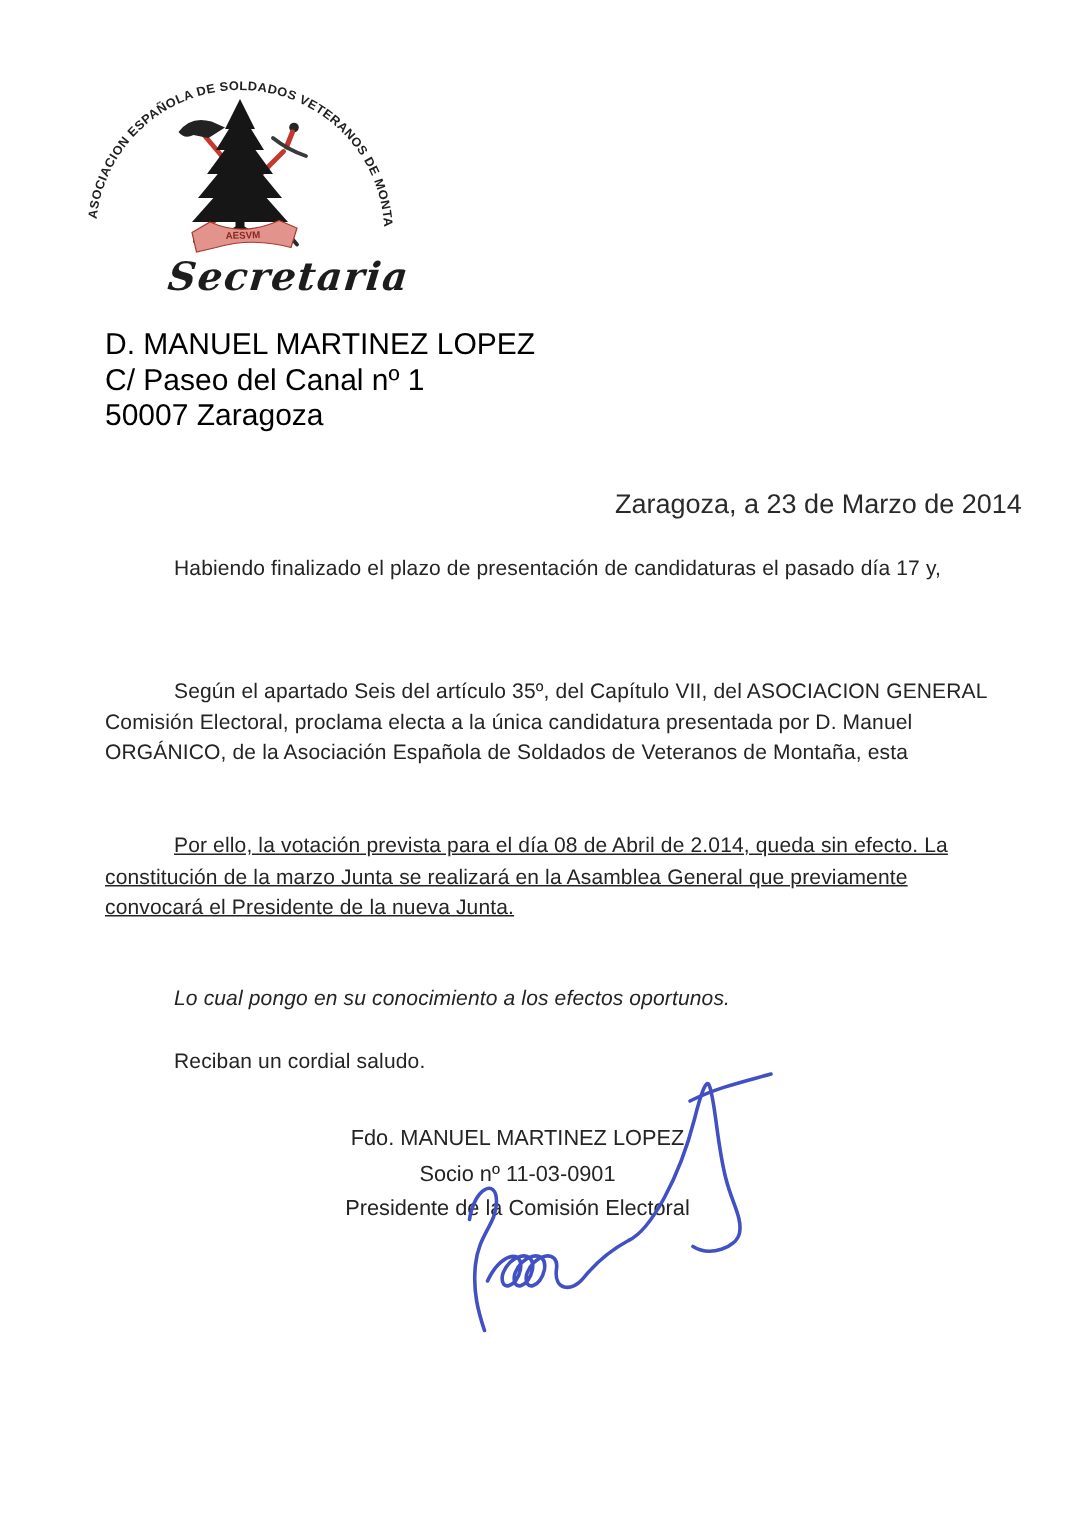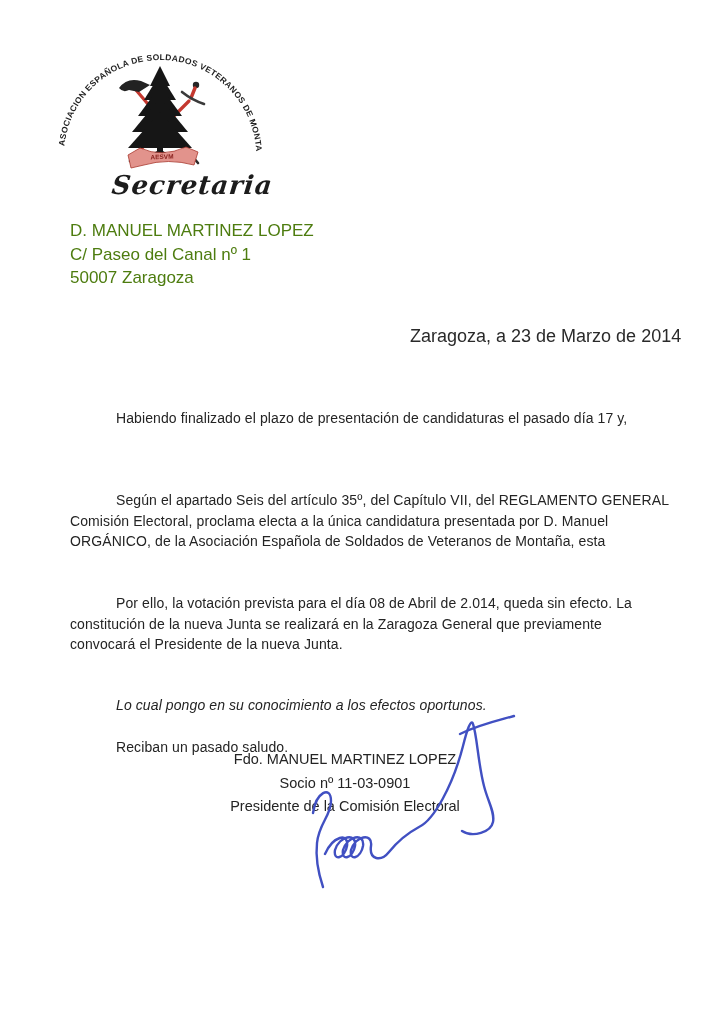--- a/index.html
+++ b/index.html
@@ -9,30 +9,30 @@
   }
   .abs{position:absolute;}
   
   .logo-svg{left:58px;top:54px;width:204px;height:124px;}
   .department{
     left:112px;top:170px;width:120px;text-align:center;
     font-family:"DejaVu Serif",serif;font-style:italic;font-weight:700;
     font-size:26px;color:#1c1c1c;letter-spacing:1px;transform:skewX(-6deg);
   }
   
-  .recipient{left:70px;top:219px;font-size:17px;line-height:23.5px;color:#4d7c0f;}
+  .recipient{left:70px;top:219px;font-size:20px;line-height:23.5px;color:#000000;}
   
   .dateline{left:410px;top:326px;font-size:18px;color:#2a2a2a;}
   
   .para{left:70px;font-size:14px;line-height:20.5px;color:#242424;letter-spacing:.1px;}
   .para .line{white-space:nowrap;}
-  .indent{padding-left:46px;margin-top:40px;}
+  .indent{padding-left:46px;}
   .p1{top:368px;}
   .p2{top:450px;}
-  .p3{top:553px;}
+  .p3{top:553px;text-decoration:underline;}
   .notice{top:655px;font-style:italic;}
   .farewell{top:697px;}
   
   .sigblock{left:185px;top:748px;width:320px;text-align:center;
     font-size:14.5px;line-height:23.5px;color:#242424;}
   .sig-svg{left:272px;top:693px;width:248px;height:205px;}
 </style>
 </head>
 <body>
 
@@ -84,37 +84,37 @@
     <div class="line">50007 Zaragoza</div>
   </div>
 
   <div class="abs dateline">Zaragoza, a 23 de Marzo de 2014</div>
 
   <div class="abs para p1">
     <div class="line indent">Habiendo finalizado el plazo de presentación de candidaturas el pasado día 17 y,</div>
   </div>
 
   <div class="abs para p2">
-    <div class="line indent">Según el apartado Seis del artículo 35º, del Capítulo VII, del REGLAMENTO GENERAL</div>
+    <div class="line indent">Según el apartado Seis del artículo 35º, del Capítulo VII, del ASOCIACION GENERAL</div>
     <div class="line">Comisión Electoral, proclama electa a la única candidatura presentada por D. Manuel</div>
     <div class="line">ORGÁNICO, de la Asociación Española de Soldados de Veteranos de Montaña, esta</div>
   </div>
 
   <div class="abs para p3">
     <div class="line indent">Por ello, la votación prevista para el día 08 de Abril de 2.014, queda sin efecto. La</div>
-    <div class="line">constitución de la nueva Junta se realizará en la Zaragoza General que previamente</div>
+    <div class="line">constitución de la marzo Junta se realizará en la Asamblea General que previamente</div>
     <div class="line">convocará el Presidente de la nueva Junta.</div>
   </div>
 
   <div class="abs para notice">
     <div class="line indent">Lo cual pongo en su conocimiento a los efectos oportunos.</div>
   </div>
 
   <div class="abs para farewell">
-    <div class="line indent">Reciban un pasado saludo.</div>
+    <div class="line indent">Reciban un cordial saludo.</div>
   </div>
 
   <div class="abs sigblock">
     <div>Fdo. MANUEL MARTINEZ LOPEZ</div>
     <div>Socio nº 11-03-0901</div>
     <div>Presidente de la Comisión Electoral</div>
   </div>
 
   <svg class="abs sig-svg" viewBox="0 0 248 205">
     <g fill="none" stroke="#4150c2" stroke-width="2.4" stroke-linecap="round" stroke-linejoin="round">

